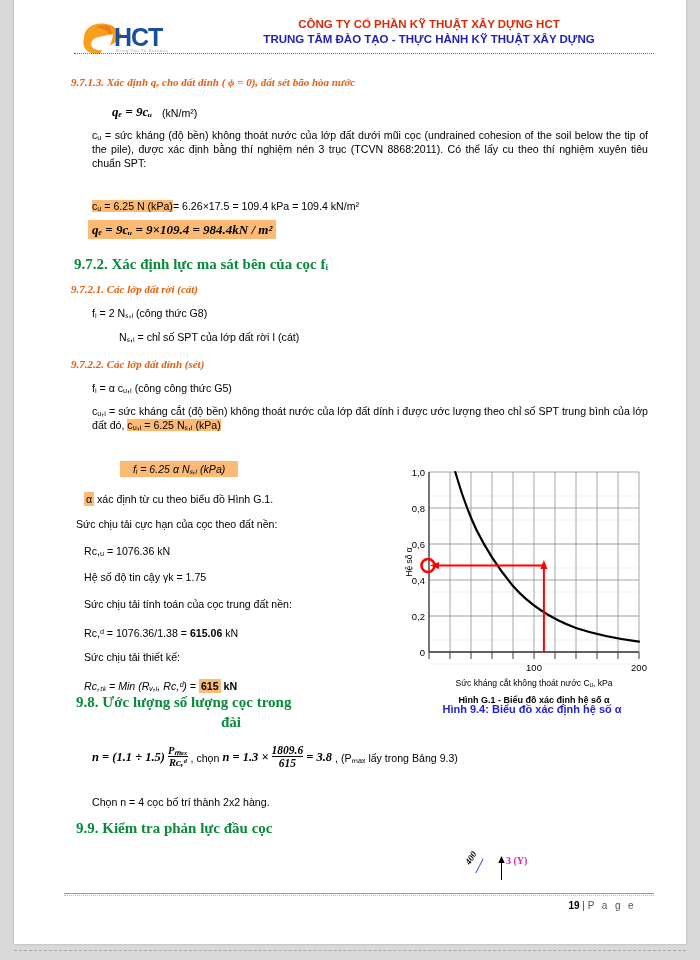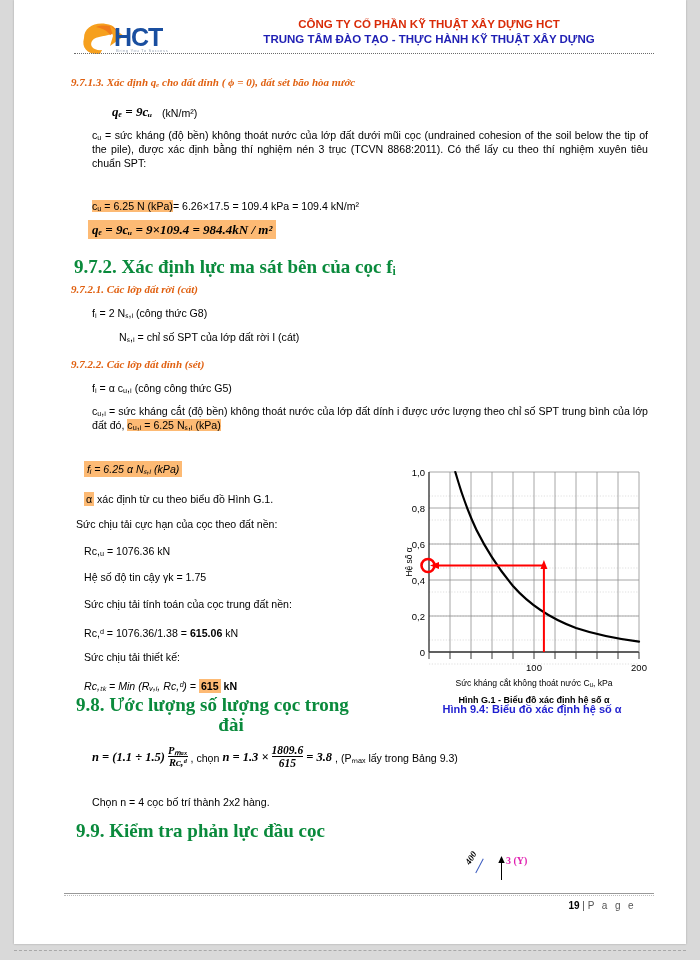--- a/index.html
+++ b/index.html
@@ -39,21 +39,21 @@
   .hdr-rule {
     position:absolute; left:60px; top:53px; width:580px;
     border-top:1px dotted #6b6b6b;
   }
 
   
   .t  { position:absolute; font-size:10.6px; color:#000; line-height:14px;
         font-family:"Liberation Sans", sans-serif; }
   .h3 { position:absolute; font-size:11px; color:#e06010; font-weight:bold;
         font-style:italic; font-family:"Liberation Serif", serif; }
-  .h2 { position:absolute; font-size:19px; color:#0a8a3c; font-weight:bold;
+  .h2 { position:absolute; font-size:15px; color:#0a8a3c; font-weight:bold;
         font-family:"Liberation Serif", serif; }
   .fml{ position:absolute; font-weight:bold; font-style:italic;
         font-family:"Liberation Serif", serif; color:#000; }
   .hl { background:#fdba74; }
   .just { text-align:justify; }
   .ital { font-style:italic; }
   .bld { font-weight:bold; }
 
   
   .chart-box { position:absolute; left:387px; top:458px; width:262px; height:252px; }
@@ -141,21 +141,21 @@
 
   <div class="h3" style="left:57px; top:358px;">9.7.2.2. Các lớp đất dính (sét)</div>
   <div class="t" style="left:78px; top:381px;">fᵢ = α cᵤ,ᵢ (công công thức G5)</div>
 
   <div class="t just" style="left:78px; top:404px; width:556px;">
     <span>cᵤ,ᵢ = sức kháng cắt (độ bền) không thoát nước của lớp đất dính i được ước lượng theo chỉ số SPT trung bình của lớp đất đó,</span>
     <span class="hl">cᵤ,ᵢ = 6.25 Nₛ,ᵢ (kPa)</span>
   </div>
 
   <div style="position:absolute; left:70px; top:459px;">
-    <span class="t hl ital" style="position:relative; padding:2px 3px;">fᵢ = 6.25 α Nₛ,ᵢ (kPa)</span>
+    <span class="t hl ital" style="position:relative; padding:2px 13px;margin-left:36px;">fᵢ = 6.25 α Nₛ,ᵢ (kPa)</span>
   </div>
 
   <div style="position:absolute; left:70px; top:489px;">
     <span class="t hl" style="position:relative; padding:1px 2px;">α</span><span class="t" style="position:relative;"> xác định từ cu theo biểu đồ Hình G.1.</span>
   </div>
 
   <div class="t" style="left:62px; top:517px;">Sức chịu tải cực hạn của cọc theo đất nền:</div>
   <div class="t" style="left:70px; top:544px;">Rᴄ,ᵤ = 1076.36 kN</div>
   <div class="t" style="left:70px; top:570px;text-align:center;">Hệ số độ tin cậy γk = 1.75</div>
   <div class="t" style="left:70px; top:597px;">Sức chịu tải tính toán của cọc trung đất nền:</div>

